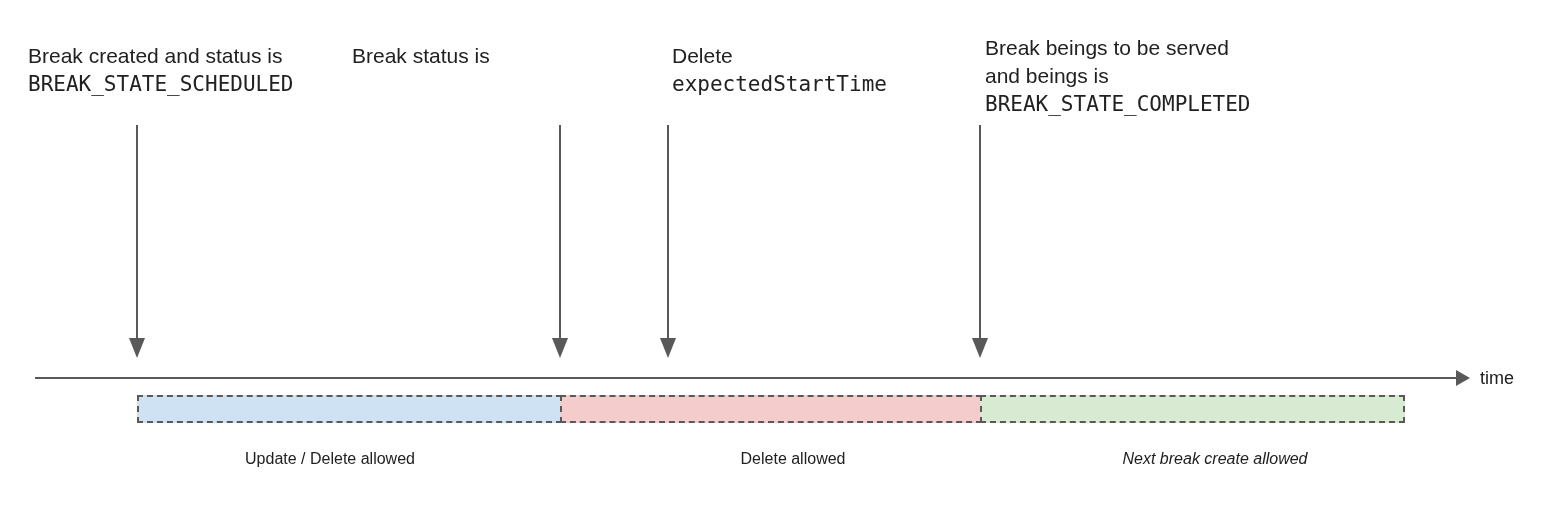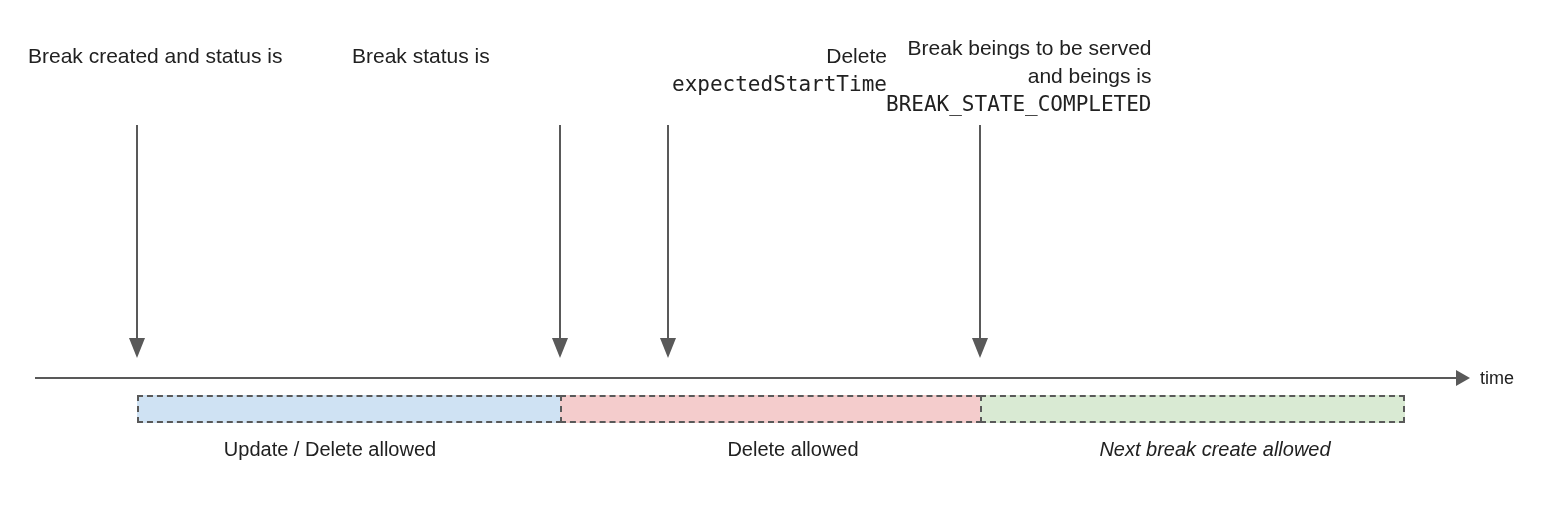--- a/index.html
+++ b/index.html
@@ -10,21 +10,20 @@
     background: #ffffff;
     font-family: "Liberation Sans", sans-serif;
     color: #212121;
     overflow: hidden;
   }
   .ann {
     position: absolute;
     font-size: 21px;
     line-height: 28px;
     white-space: nowrap;
-    text-align: right;
   }
   .ann .mono {
     font-family: "DejaVu Sans Mono", monospace;
     font-size: 21px;
   }
   .arrow {
     position: absolute;
     top: 125px;
     width: 16px;
     height: 233px;
@@ -68,49 +67,50 @@
     top: 395px;
     height: 28px;
     box-sizing: border-box;
     border: 2px dashed #595959;
   }
   .bar.blue  { left: 137px; width: 425px; }
   .bar.pink  { left: 560px; width: 422px; }
   .bar.green { left: 980px; width: 425px; }
   .seg-label {
     position: absolute;
-    top: 437px;
+    top: 447px;
     transform: translateX(-50%);
-    font-size: 20px;
+    font-size: 16px;
     line-height: 24px;
     white-space: nowrap;
   }
   .seg-label.l1 { left: 330px; }
   .seg-label.l2 { left: 745px; margin-left: 48px; }
   .seg-label.l3 { left: 1215px; font-style: italic; }
 </style>
 </head>
 <body>
 
 <div class="canvas">
 
   <div class="ann" style="left:28px; top:42px">
     <div>Break created and status is</div>
+    <div class="mono">BREAK_STATE_SCHEDULED</div>
   </div>
 
   <div class="ann" style="left:352px; top:42px">
     <div>Break status is</div>
   </div>
 
   <div class="ann" style="left:672px; top:42px">
     <div>Delete</div>
     <div class="mono">expectedStartTime</div>
   </div>
 
-  <div class="ann" style="left:886px; top:34px">
+  <div class="ann" style="left:985px; top:34px">
     <div>Break beings to be served</div>
     <div>and beings is</div>
     <div class="mono">BREAK_STATE_COMPLETED</div>
   </div>
 
   <div class="arrow" style="left:129px">
     <div class="shaft"></div>
     <div class="head"></div>
   </div>
   <div class="arrow" style="left:552px">

